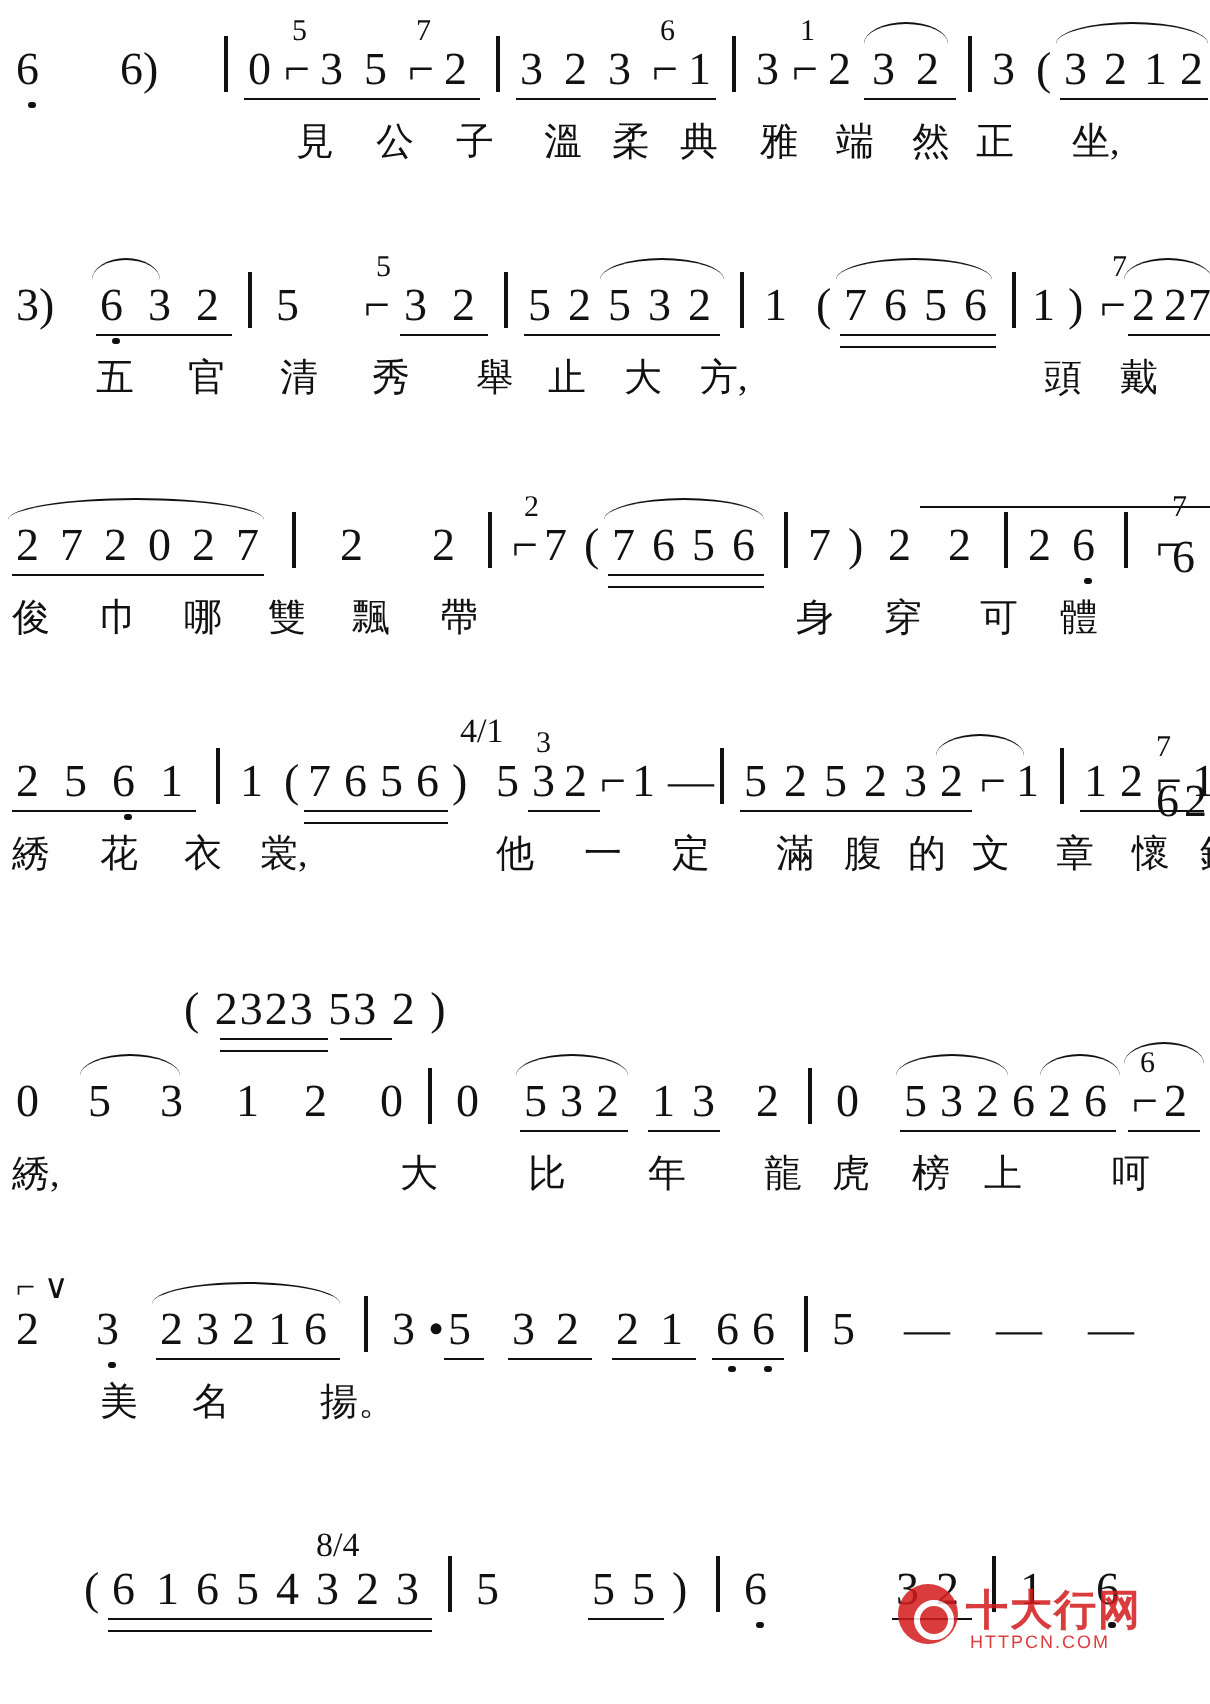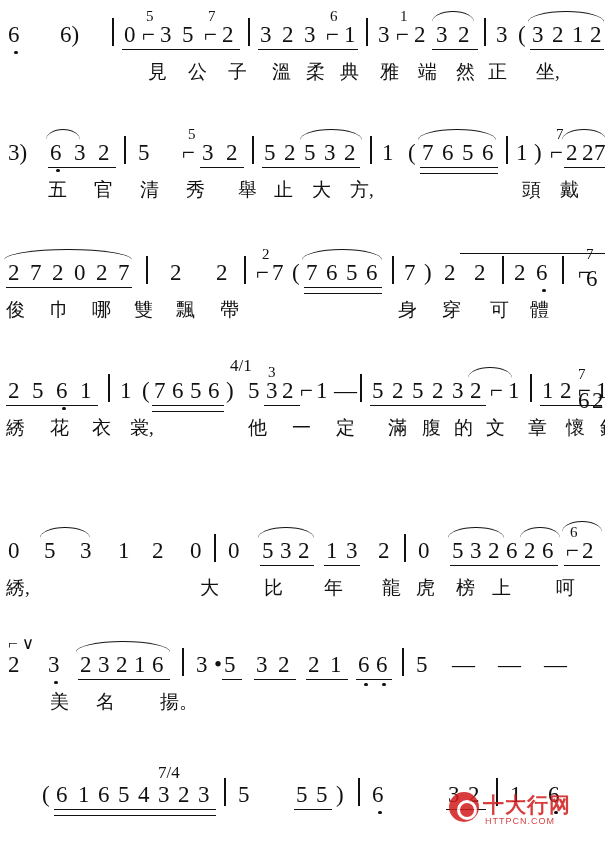--- a/index.html
+++ b/index.html
@@ -366,20 +366,28 @@
       <span class="lytok" style="left:388px;">滿</span>
       <span class="lytok" style="left:422px;">腹</span>
       <span class="lytok" style="left:454px;">的</span>
       <span class="lytok" style="left:486px;">文</span>
       <span class="lytok" style="left:528px;">章</span>
       <span class="lytok" style="left:566px;">懷</span>
       <span class="lytok" style="left:600px;">錦</span>
     </div>
   </div>
 
+  <div class="sys" style="top:486px;">
+    <div class="notes" style="height:40px;">
+      <span class="tok" style="left:92px; bottom:10px; letter-spacing:1px;">( 2323 53  2 )</span>
+      <span class="beam" style="left:110px; bottom:6px; width:54px;"></span>
+      <span class="beam2" style="left:110px; bottom:0px; width:54px;"></span>
+      <span class="beam" style="left:170px; bottom:6px; width:26px;"></span>
+    </div>
+  </div>
 
   <div class="sys" style="top:524px;">
     <div class="notes">
       <span class="tok" style="left:8px;">0</span>
       <span class="tok" style="left:44px;">5</span>
       <span class="tok" style="left:80px;">3</span>
       <span class="slur" style="left:40px; bottom:38px; width:50px;"></span>
       <span class="tok" style="left:118px;">1</span>
       <span class="tok" style="left:152px;">2</span>
       <span class="tok" style="left:190px;">0</span>
@@ -462,21 +470,21 @@
     </div>
     <div class="lyr" style="margin-top:2px;">
       <span class="lytok" style="left:50px;">美</span>
       <span class="lytok" style="left:96px;">名</span>
       <span class="lytok" style="left:160px;">揚。</span>
     </div>
   </div>
 
   <div class="sys" style="top:756px;">
     <div class="notes" style="height:60px;">
-      <span class="meter" style="left:158px; top:8px;">7/4</span>
+      <span class="meter" style="left:158px; top:8px;">8/4</span>
       <span class="tok" style="left:42px; bottom:10px;">(</span>
       <span class="tok" style="left:56px; bottom:10px;">6</span>
       <span class="tok" style="left:78px; bottom:10px;">1</span>
       <span class="tok" style="left:98px; bottom:10px;">6</span>
       <span class="tok" style="left:118px; bottom:10px;">5</span>
       <span class="tok" style="left:138px; bottom:10px;">4</span>
       <span class="tok" style="left:158px; bottom:10px;">3</span>
       <span class="tok" style="left:178px; bottom:10px;">2</span>
       <span class="tok" style="left:198px; bottom:10px;">3</span>
       <span class="beam" style="left:54px; bottom:6px; width:162px;"></span>

